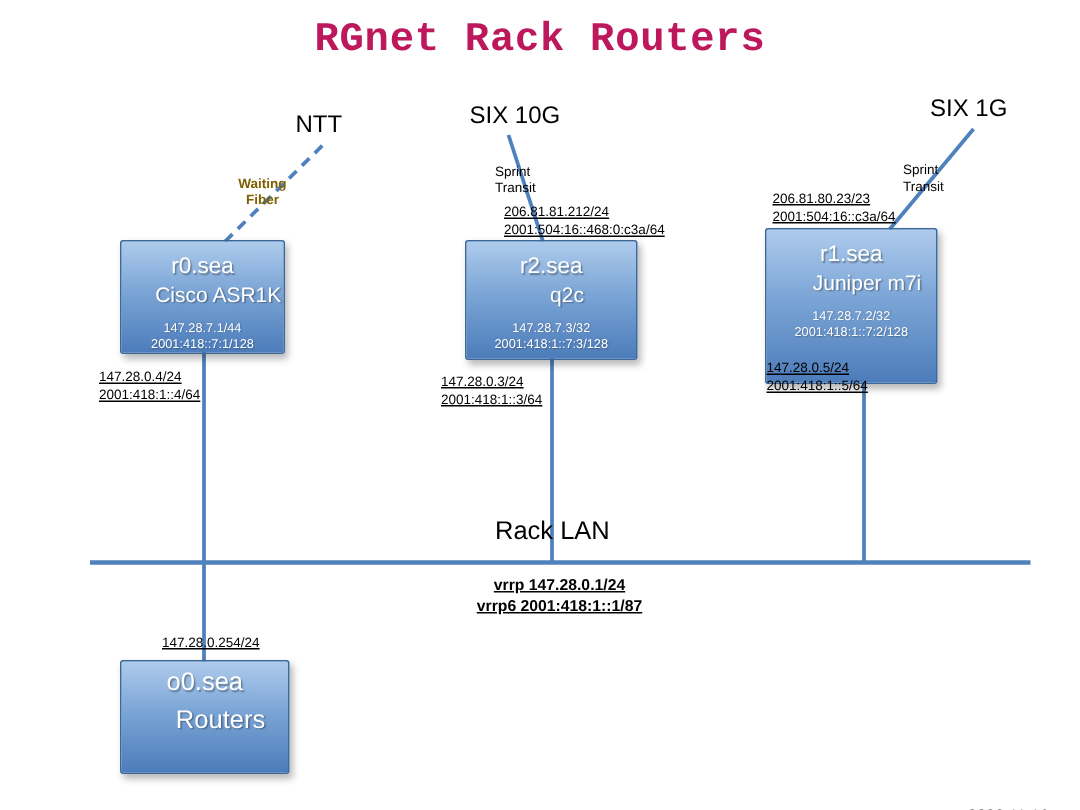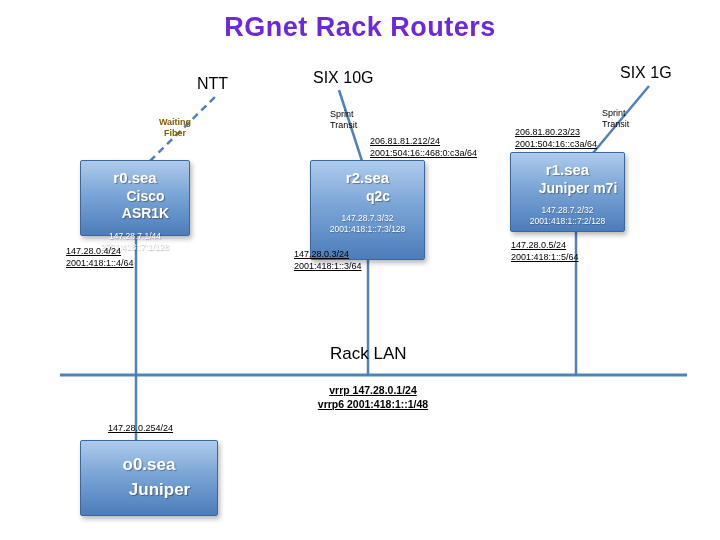--- a/index.html
+++ b/index.html
@@ -8,22 +8,22 @@
     width: 720px;
     height: 540px;
     background: #ffffff;
     font-family: "Liberation Sans", sans-serif;
     overflow: hidden;
   }
   #wires { position:absolute; left:0; top:0; width:720px; height:540px; z-index:1; }
 
   .title {
     position:absolute; left:0; top:12px; width:100%;
-    text-align:center; font-size:27px; font-weight:bold; color:#6d28d9;
-    z-index:3; letter-spacing:0.5px;
+    text-align:center; font-size:27px; font-weight:bold; color:#be185d;
+    z-index:3; letter-spacing:0.5px;font-family:Liberation Mono, monospace;
   }
 
   .site-label { position:absolute; font-size:16px; color:#000; z-index:3; }
   .small-note {
     position:absolute; font-size:9px; line-height:1.25; color:#000;
     white-space:pre-line; z-index:3;margin-top:15px;
   }
   .note-fiber { color:#7f6000; font-weight:bold; text-align:center; }
 
   .ip-label {
@@ -35,22 +35,22 @@
   .node {
     position:absolute; z-index:2;
     background: linear-gradient(to bottom, #aecbec 0%, #7ba5d6 45%, #4c7cba 100%);
     border: 1px solid #3a689b;
     border-radius: 2px;
     box-shadow: 2px 3px 5px rgba(0,0,0,0.28);
     color:#ffffff; text-align:center;
     display:flex; flex-direction:column; align-items:center; justify-content:flex-start;
     padding-top:8px; box-sizing:border-box;
   }
-  .node .nm   { font-size:15px; font-weight:bold; text-shadow:1px 1px 1px rgba(0,0,0,0.35); line-height:1.25; }
-  .node .mdl  { font-size:14px; font-weight:bold; text-shadow:1px 1px 1px rgba(0,0,0,0.35); line-height:1.25;margin-left:21px; }
+  .node .nm   { font-size:15px; font-weight:normal; text-shadow:1px 1px 1px rgba(0,0,0,0.35); line-height:1.25; }
+  .node .mdl  { font-size:14px; font-weight:normal; text-shadow:1px 1px 1px rgba(0,0,0,0.35); line-height:1.25;margin-left:21px; }
   .node .lo   { font-size:8.5px; line-height:1.3; margin-top:8px; text-shadow:0.5px 0.5px 1px rgba(0,0,0,0.3); white-space:pre-line; }
   .node-big .nm, .node-big .mdl { font-size:17px; line-height:1.45; }
 
   .lan-label { position:absolute; font-size:17px; color:#000000; z-index:3; }
   .date-label { position:absolute; font-size:11px; color:#000; z-index:3; }
 </style>
 </head>
 <body>
 
 <div id="canvas">
@@ -79,59 +79,59 @@
 Fiber</div>
 
   <div class="site-label" style="left:313px; top:69px;">SIX 10G</div>
   <div class="small-note" style="left:330px; top:94px;">Sprint
 Transit</div>
 
   <div class="site-label" style="left:620px; top:64px;">SIX 1G</div>
   <div class="small-note" style="left:602px; top:93px;">Sprint
 Transit</div>
 
-  <div class="ip-label" style="left:336px; top:136px;margin-left:34px;">206.81.81.212/24
+  <div class="ip-label" style="left:336px; top:136px;">206.81.81.212/24
 2001:504:16::468:0:c3a/64</div>
   <div class="ip-label" style="left:515px; top:127px;">206.81.80.23/23
 2001:504:16::c3a/64</div>
 
   <div class="node" style="left:80px; top:160px; width:110px; height:76px;">
     <div class="nm">r0.sea</div>
     <div class="mdl">Cisco ASR1K</div>
     <div class="lo">147.28.7.1/44
 2001:418::7:1/128</div>
   </div>
 
-  <div class="node" style="left:310px; top:160px; width:115px; height:100px;">
+  <div class="node" style="left:310px; top:160px; width:115px; height:80px;">
     <div class="nm">r2.sea</div>
     <div class="mdl">q2c</div>
     <div class="lo">147.28.7.3/32
 2001:418:1::7:3/128</div>
   </div>
 
-  <div class="node" style="left:510px; top:152px; width:115px; height:80px;">
+  <div class="node" style="left:510px; top:152px; width:115px; height:104px;">
     <div class="nm">r1.sea</div>
     <div class="mdl">Juniper m7i</div>
     <div class="lo">147.28.7.2/32
 2001:418:1::7:2/128</div>
   </div>
 
   <div class="ip-label" style="left:66px; top:246px;">147.28.0.4/24
 2001:418:1::4/64</div>
   <div class="ip-label" style="left:294px; top:249px;">147.28.0.3/24
 2001:418:1::3/64</div>
   <div class="ip-label" style="left:511px; top:240px;">147.28.0.5/24
 2001:418:1::5/64</div>
 
   <div class="lan-label" style="left:330px; top:344px;">Rack LAN</div>
   <div class="ip-label ip-bold" style="left:283px; top:384px; width:180px;">vrrp 147.28.0.1/24
-vrrp6 2001:418:1::1/48</div>
+vrrp6 2001:418:1::1/87</div>
 
   <div class="ip-label" style="left:108px; top:423px;">147.28.0.254/24</div>
 
-  <div class="node node-big" style="left:80px; top:440px; width:138px; height:76px; padding-top:12px;">
+  <div class="node node-big" style="left:80px; top:440px; width:113px; height:76px; padding-top:2px;">
     <div class="nm">o0.sea</div>
-    <div class="mdl">Juniper</div>
+    <div class="mdl">Routers</div>
   </div>
 
   <div class="date-label" style="left:645px; top:538px;">2023.11.16</div>
 
 </div>
 
 </body></html>

